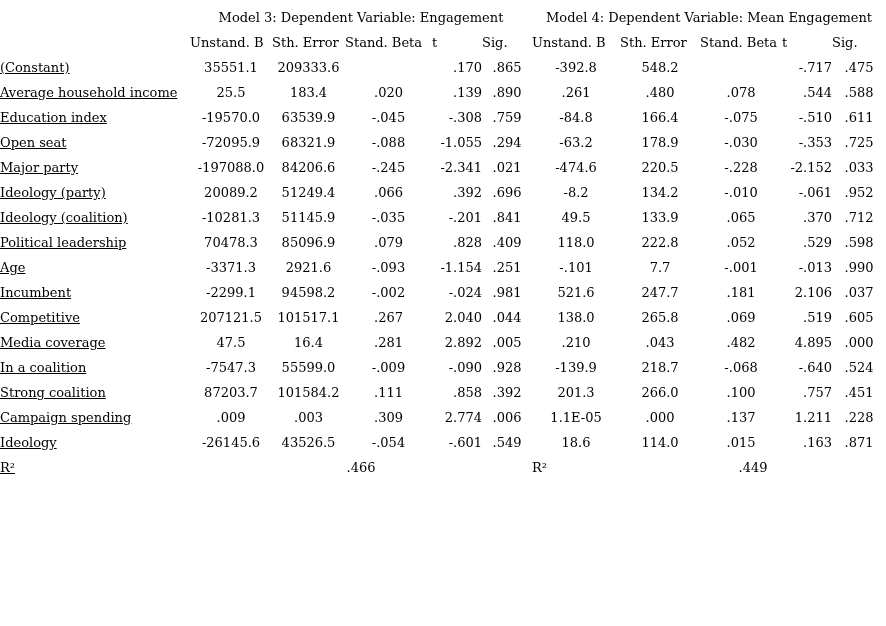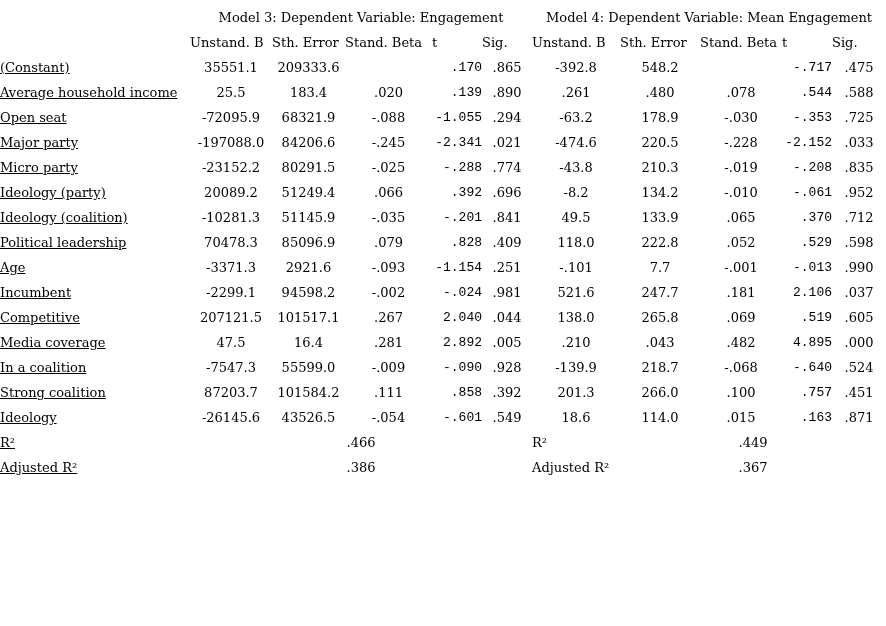--- a/index.html
+++ b/index.html
@@ -38,21 +38,21 @@
     font-weight: bold;
     text-align: center;
     font-size: 13px;
   }
   th.colh {
     font-weight: bold;
     text-align: left;
     font-size: 13px;
   }
   td.num { text-align: center; }
-  td.tval { text-align: right; padding-right: 5px; font-family: Liberation Mono, monospace; }
+  td.tval { text-align: right; padding-right: 5px; }
   td.sum { text-align: center; }
   td.sumlabel { text-align: left; padding-left: 4px; }
 </style>
 </head>
 <body>
 
 <table class="reg">
   <colgroup>
     <col style="width:190px">
     <col style="width:82px">
@@ -107,20 +107,33 @@
         <td class="num">.020</td>
         <td class="tval">.139</td>
         <td class="num">.890</td>
         <td class="num">.261</td>
         <td class="num">.480</td>
         <td class="num">.078</td>
         <td class="tval">.544</td>
         <td class="num">.588</td>
       </tr>
       <tr>
+        <td class="label">Education index</td>
+        <td class="num">-19570.0</td>
+        <td class="num">63539.9</td>
+        <td class="num">-.045</td>
+        <td class="tval">-.308</td>
+        <td class="num">.759</td>
+        <td class="num">-84.8</td>
+        <td class="num">166.4</td>
+        <td class="num">-.075</td>
+        <td class="tval">-.510</td>
+        <td class="num">.611</td>
+      </tr>
+      <tr>
         <td class="label">Open seat</td>
         <td class="num">-72095.9</td>
         <td class="num">68321.9</td>
         <td class="num">-.088</td>
         <td class="tval">-1.055</td>
         <td class="num">.294</td>
         <td class="num">-63.2</td>
         <td class="num">178.9</td>
         <td class="num">-.030</td>
         <td class="tval">-.353</td>
@@ -133,33 +146,20 @@
         <td class="num">-.245</td>
         <td class="tval">-2.341</td>
         <td class="num">.021</td>
         <td class="num">-474.6</td>
         <td class="num">220.5</td>
         <td class="num">-.228</td>
         <td class="tval">-2.152</td>
         <td class="num">.033</td>
       </tr>
       <tr>
-        <td class="label">Micro party</td>
-        <td class="num">-23152.2</td>
-        <td class="num">80291.5</td>
-        <td class="num">-.025</td>
-        <td class="tval">-.288</td>
-        <td class="num">.774</td>
-        <td class="num">-43.8</td>
-        <td class="num">210.3</td>
-        <td class="num">-.019</td>
-        <td class="tval">-.208</td>
-        <td class="num">.835</td>
-      </tr>
-      <tr>
         <td class="label">Ideology (party)</td>
         <td class="num">20089.2</td>
         <td class="num">51249.4</td>
         <td class="num">.066</td>
         <td class="tval">.392</td>
         <td class="num">.696</td>
         <td class="num">-8.2</td>
         <td class="num">134.2</td>
         <td class="num">-.010</td>
         <td class="tval">-.061</td>
@@ -263,38 +263,45 @@
         <td class="num">.111</td>
         <td class="tval">.858</td>
         <td class="num">.392</td>
         <td class="num">201.3</td>
         <td class="num">266.0</td>
         <td class="num">.100</td>
         <td class="tval">.757</td>
         <td class="num">.451</td>
       </tr>
       <tr>
+        <td class="label">Campaign spending</td>
+        <td class="num">.009</td>
+        <td class="num">.003</td>
+        <td class="num">.309</td>
+        <td class="tval">2.774</td>
+        <td class="num">.006</td>
+        <td class="num">1.1E-05</td>
+        <td class="num">.000</td>
+        <td class="num">.137</td>
+        <td class="tval">1.211</td>
+        <td class="num">.228</td>
+      </tr>
+      <tr>
         <td class="label">Ideology</td>
         <td class="num">-26145.6</td>
         <td class="num">43526.5</td>
         <td class="num">-.054</td>
         <td class="tval">-.601</td>
         <td class="num">.549</td>
         <td class="num">18.6</td>
         <td class="num">114.0</td>
         <td class="num">.015</td>
         <td class="tval">.163</td>
         <td class="num">.871</td>
       </tr>
       <tr>
         <td class="label">R²</td>
         <td class="sum" colspan="5">.466</td>
         <td class="sumlabel" colspan="1">R²</td>
         <td class="sum" colspan="4">.449</td>
       </tr>
-      <tr>
-        <td class="label">Adjusted R²</td>
-        <td class="sum" colspan="5">.386</td>
-        <td class="sumlabel" colspan="1">Adjusted R²</td>
-        <td class="sum" colspan="4">.367</td>
-      </tr>
     </tbody>
 </table>
 
 </body></html>

